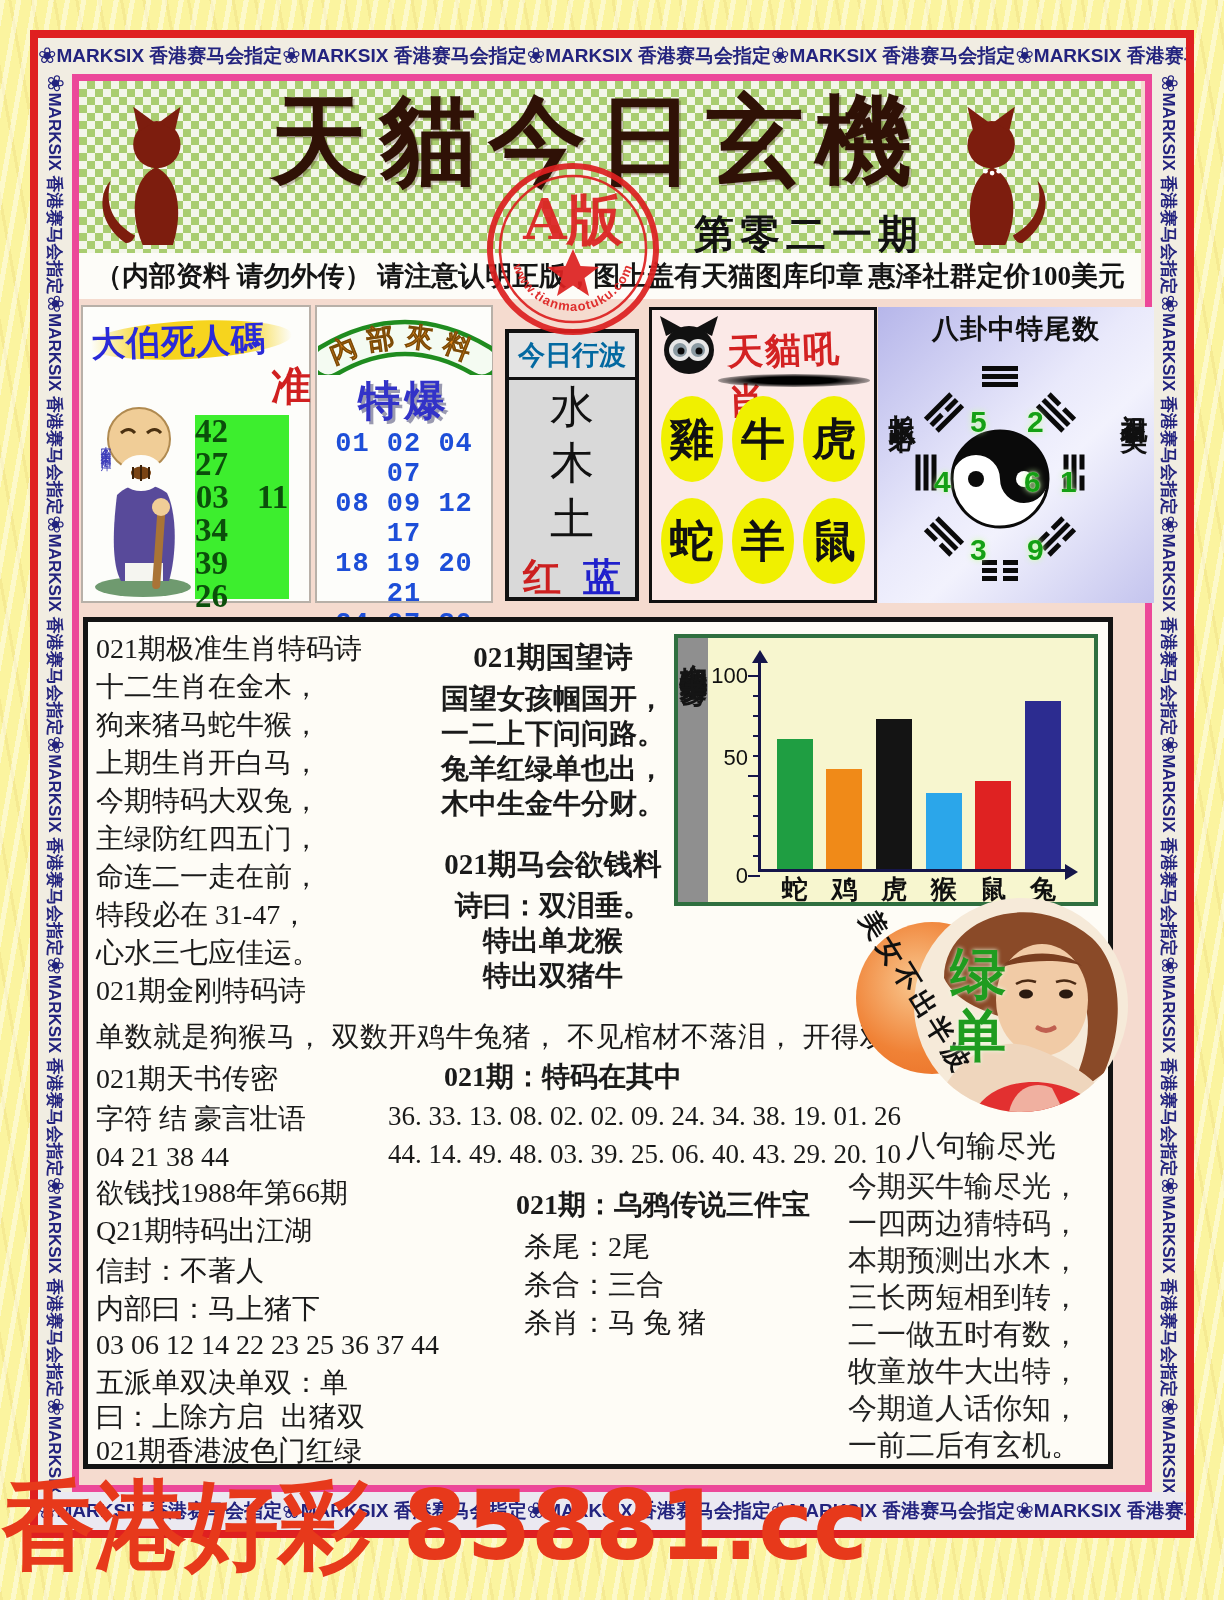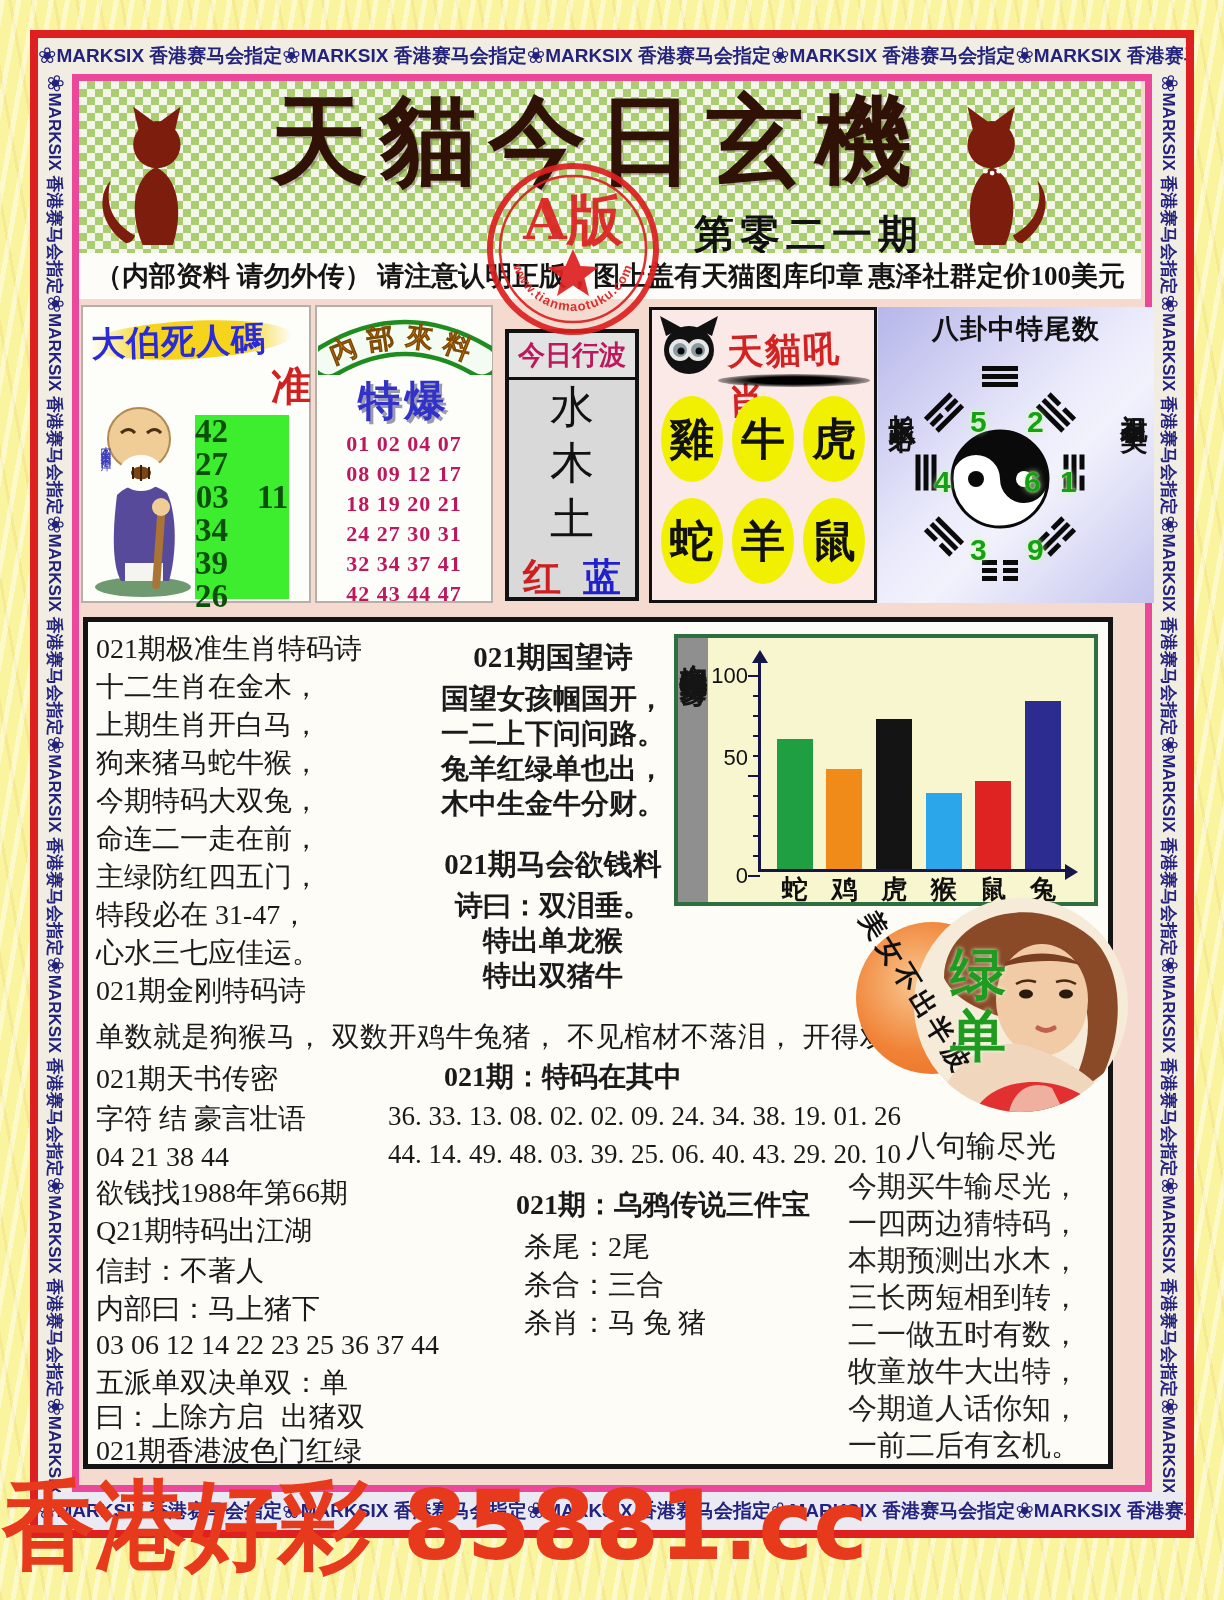--- a/index.html
+++ b/index.html
@@ -66,24 +66,24 @@
   .daibo-green{position:absolute;left:112px;top:108px;width:94px;height:184px;background:#3dee2e;
     display:flex;flex-direction:column;justify-content:space-around;align-items:center;}
   .green-row{font-size:33px;font-weight:bold;color:#0b4f0b;font-family:"Liberation Serif",serif;
     word-spacing:20px;line-height:1;}
   .p-neibu{left:236px;top:6px;width:178px;height:298px;background:#fdfdfa;border:2px solid #b8b0a8;}
   .neibu-arc{position:absolute;left:1px;top:4px;width:174px;height:64px;}
   .neibu-burst{position:absolute;left:0;top:66px;width:100%;text-align:center;font-size:42px;
     font-weight:900;color:#3232c8;font-family:"DejaVu Serif",serif;
     text-shadow:3px 3px 0 #9a9ab0;letter-spacing:4px;}
   .neibu-rows{position:absolute;left:0;top:122px;width:100%;text-align:center;}
-  .neibu-rows div{font-size:22px;font-weight:bold;font-family:Liberation Serif, serif;
-    color:#be185d;line-height:30px;letter-spacing:1px;}
+  .neibu-rows div{font-size:27px;font-weight:bold;font-family:Liberation Mono, monospace;
+    color:#1d4ed8;line-height:30px;letter-spacing:1px;}
   .p-xingbo{left:426px;top:30px;width:134px;height:272px;background:#d9d9d9;border:4px solid #111;}
-  .xingbo-head{height:44px;line-height:44px;text-align:center;font-size:27px;color:#be185d;
+  .xingbo-head{height:44px;line-height:44px;text-align:center;font-size:27px;color:#0369a1;
     border-bottom:3px solid #111;background:#e3e3e3;font-weight:600;}
   .xingbo-els{display:flex;flex-direction:column;align-items:center;}
   .xingbo-els div{font-size:44px;color:#111;line-height:56px;font-family:"Liberation Serif",serif;}
   .xingbo-waves{display:flex;justify-content:center;gap:22px;margin-top:4px;
     font-size:38px;font-weight:bold;font-family:"Liberation Serif",serif;}
   .wave-red{color:#cc2020;} .wave-blue{color:#2020cc;}
   .p-shengxiao{left:570px;top:8px;width:228px;height:296px;background:#fbe9e7;border:3px solid #111;}
   .sx-cat{position:absolute;left:4px;top:4px;width:66px;height:62px;}
   .sx-title{position:absolute;left:76px;top:16px;font-size:36px;font-weight:900;color:#d32222;
     font-family:"DejaVu Serif",serif;letter-spacing:2px;transform:rotate(-2deg);}
@@ -472,25 +472,25 @@
           <span class="bg-num" style="left:92px;top:228px;letter-spacing:16px;">3 9</span>
         </div>
       </div>
 
       <div class="main-box">
 
         <div class="mb left-poem">
           <div>021期极准生肖特码诗</div>
           <div>
               <div>十二生肖在金木，</div>
+              <div>狗来猪马蛇牛猴，</div>
               <div>上期生肖开白马，</div>
-              <div>狗来猪马蛇牛猴，</div>
               <div>今期特码大双兔，</div>
+              <div>主绿防红四五门，</div>
               <div>命连二一走在前，</div>
-              <div>主绿防红四五门，</div>
               <div>特段必在 31-47，</div>
               <div>心水三七应佳运。</div>
               <div>021期金刚特码诗</div>
             </div>
         </div>
 
         <div class="mb center-col">
           <div class="ct">021期国望诗</div>
           <div>
               <div class="ln">国望女孩帼国开，</div>

